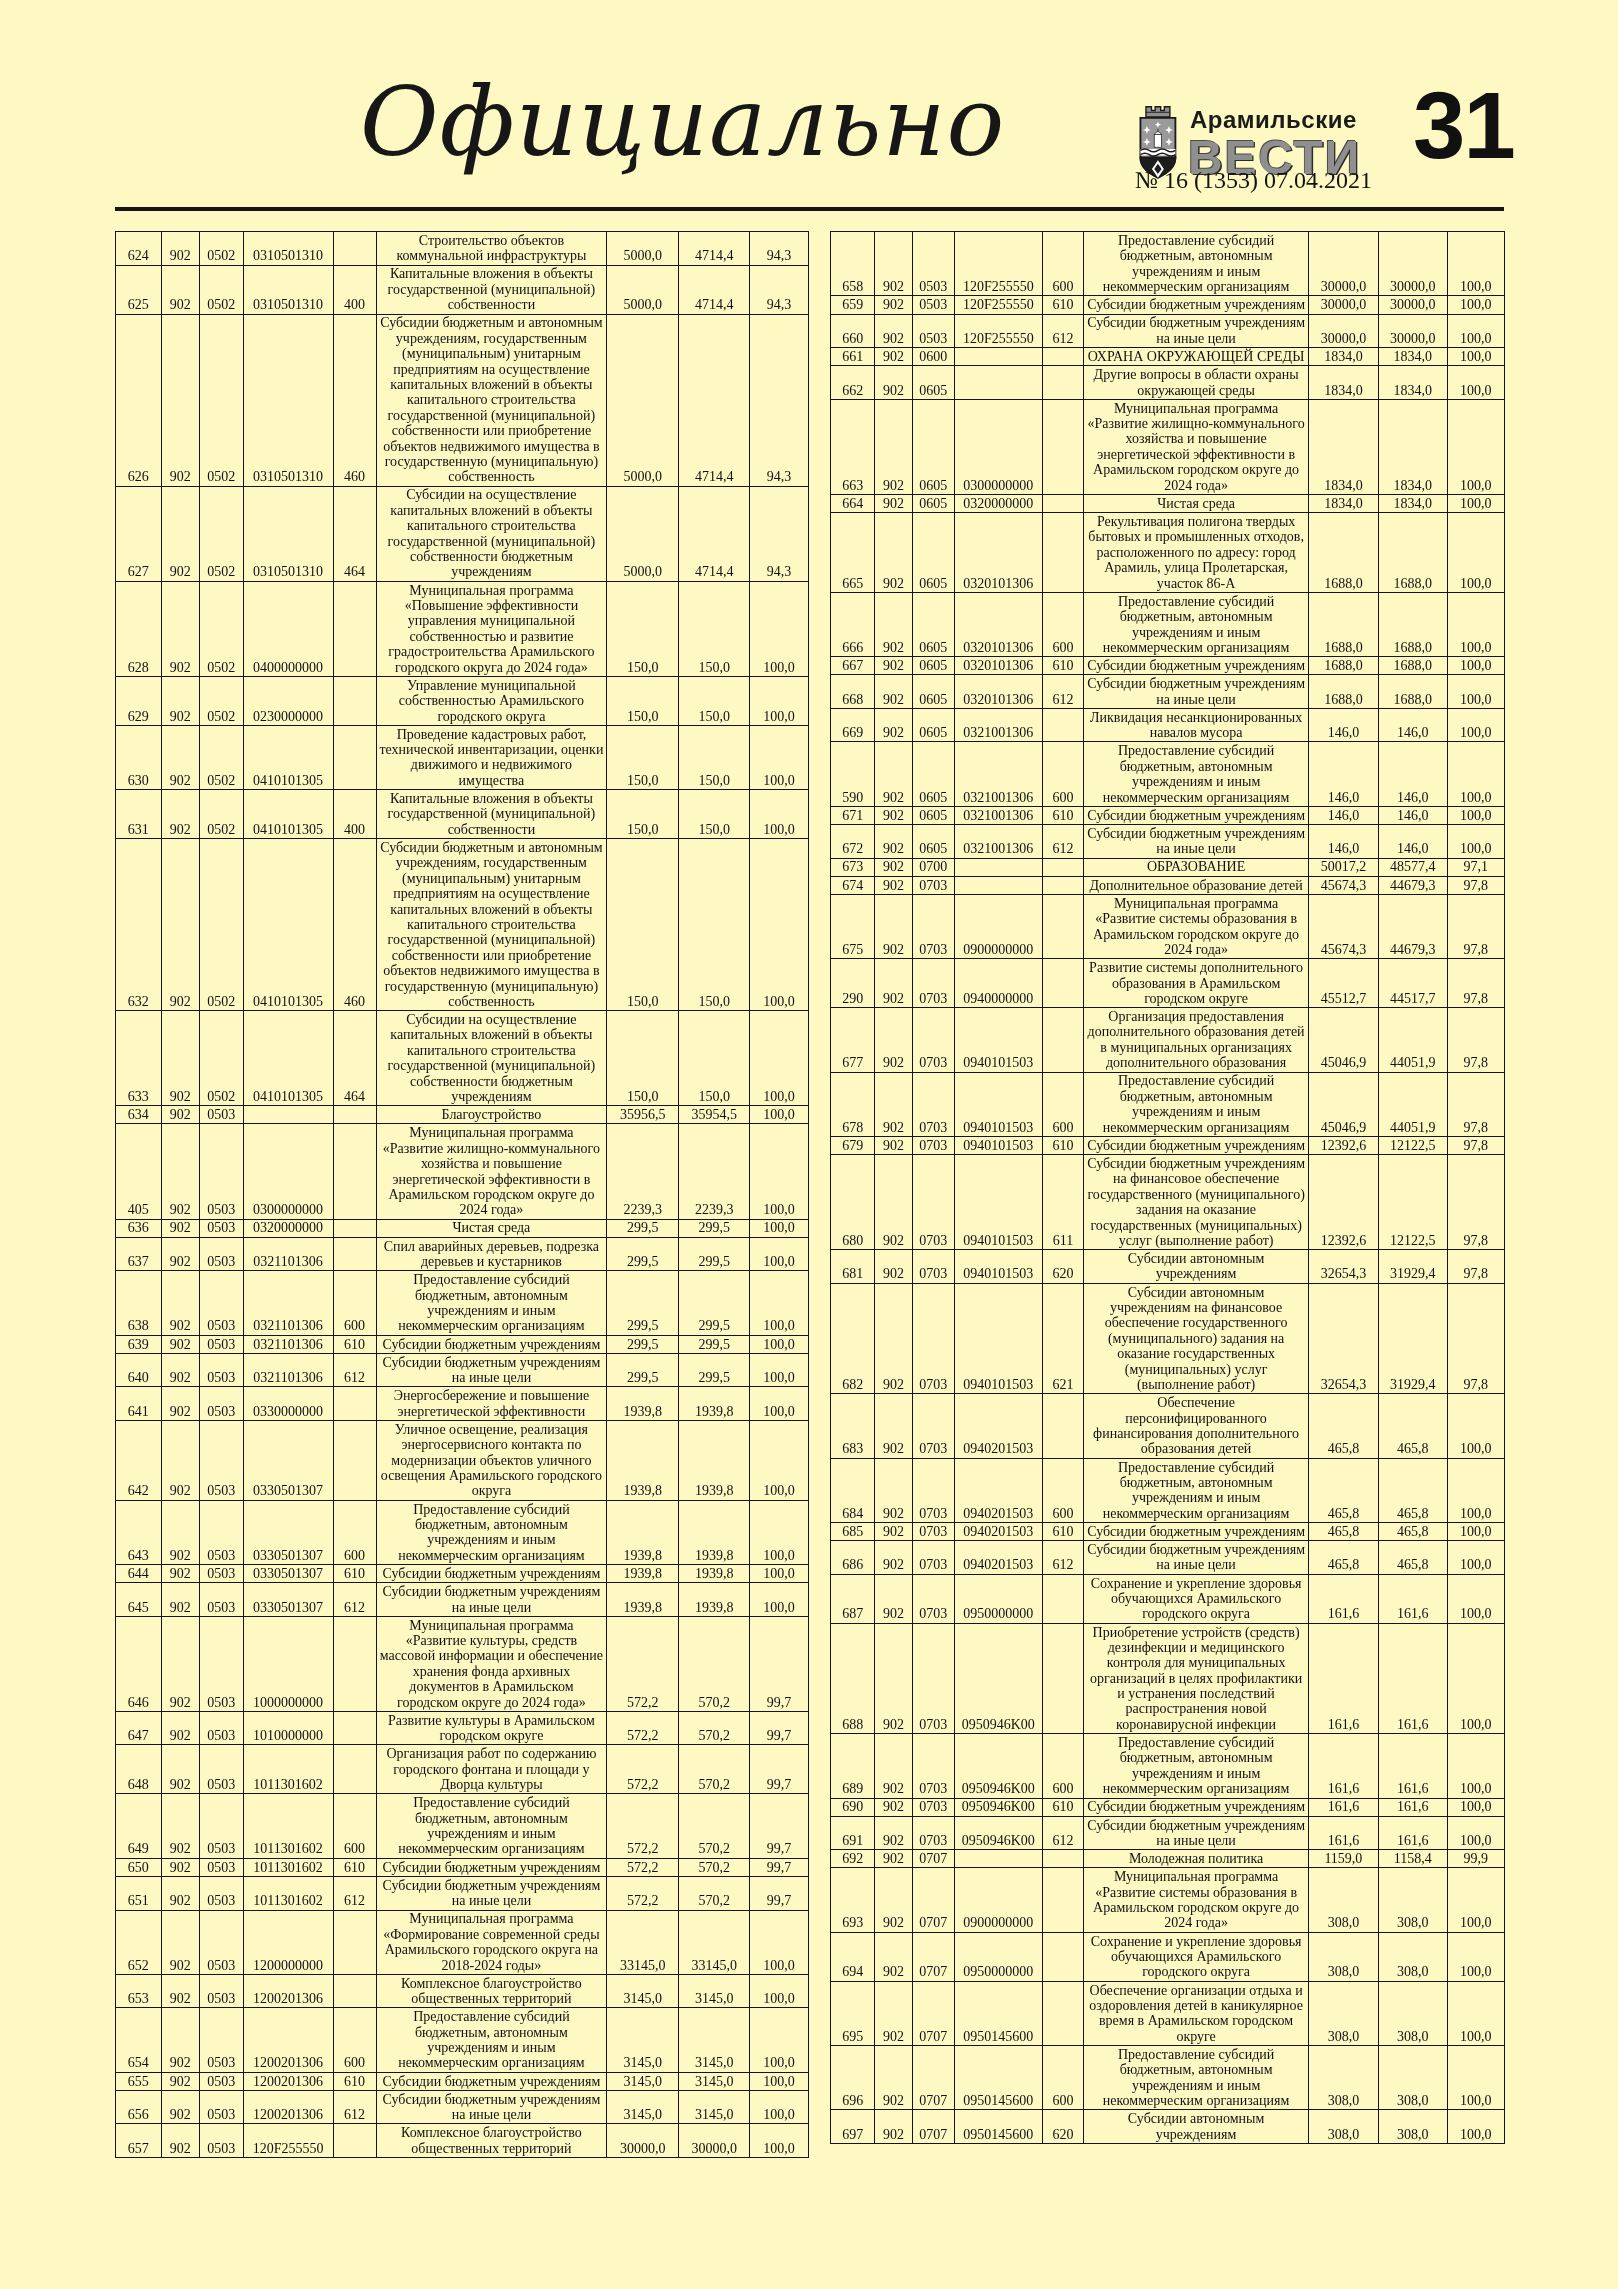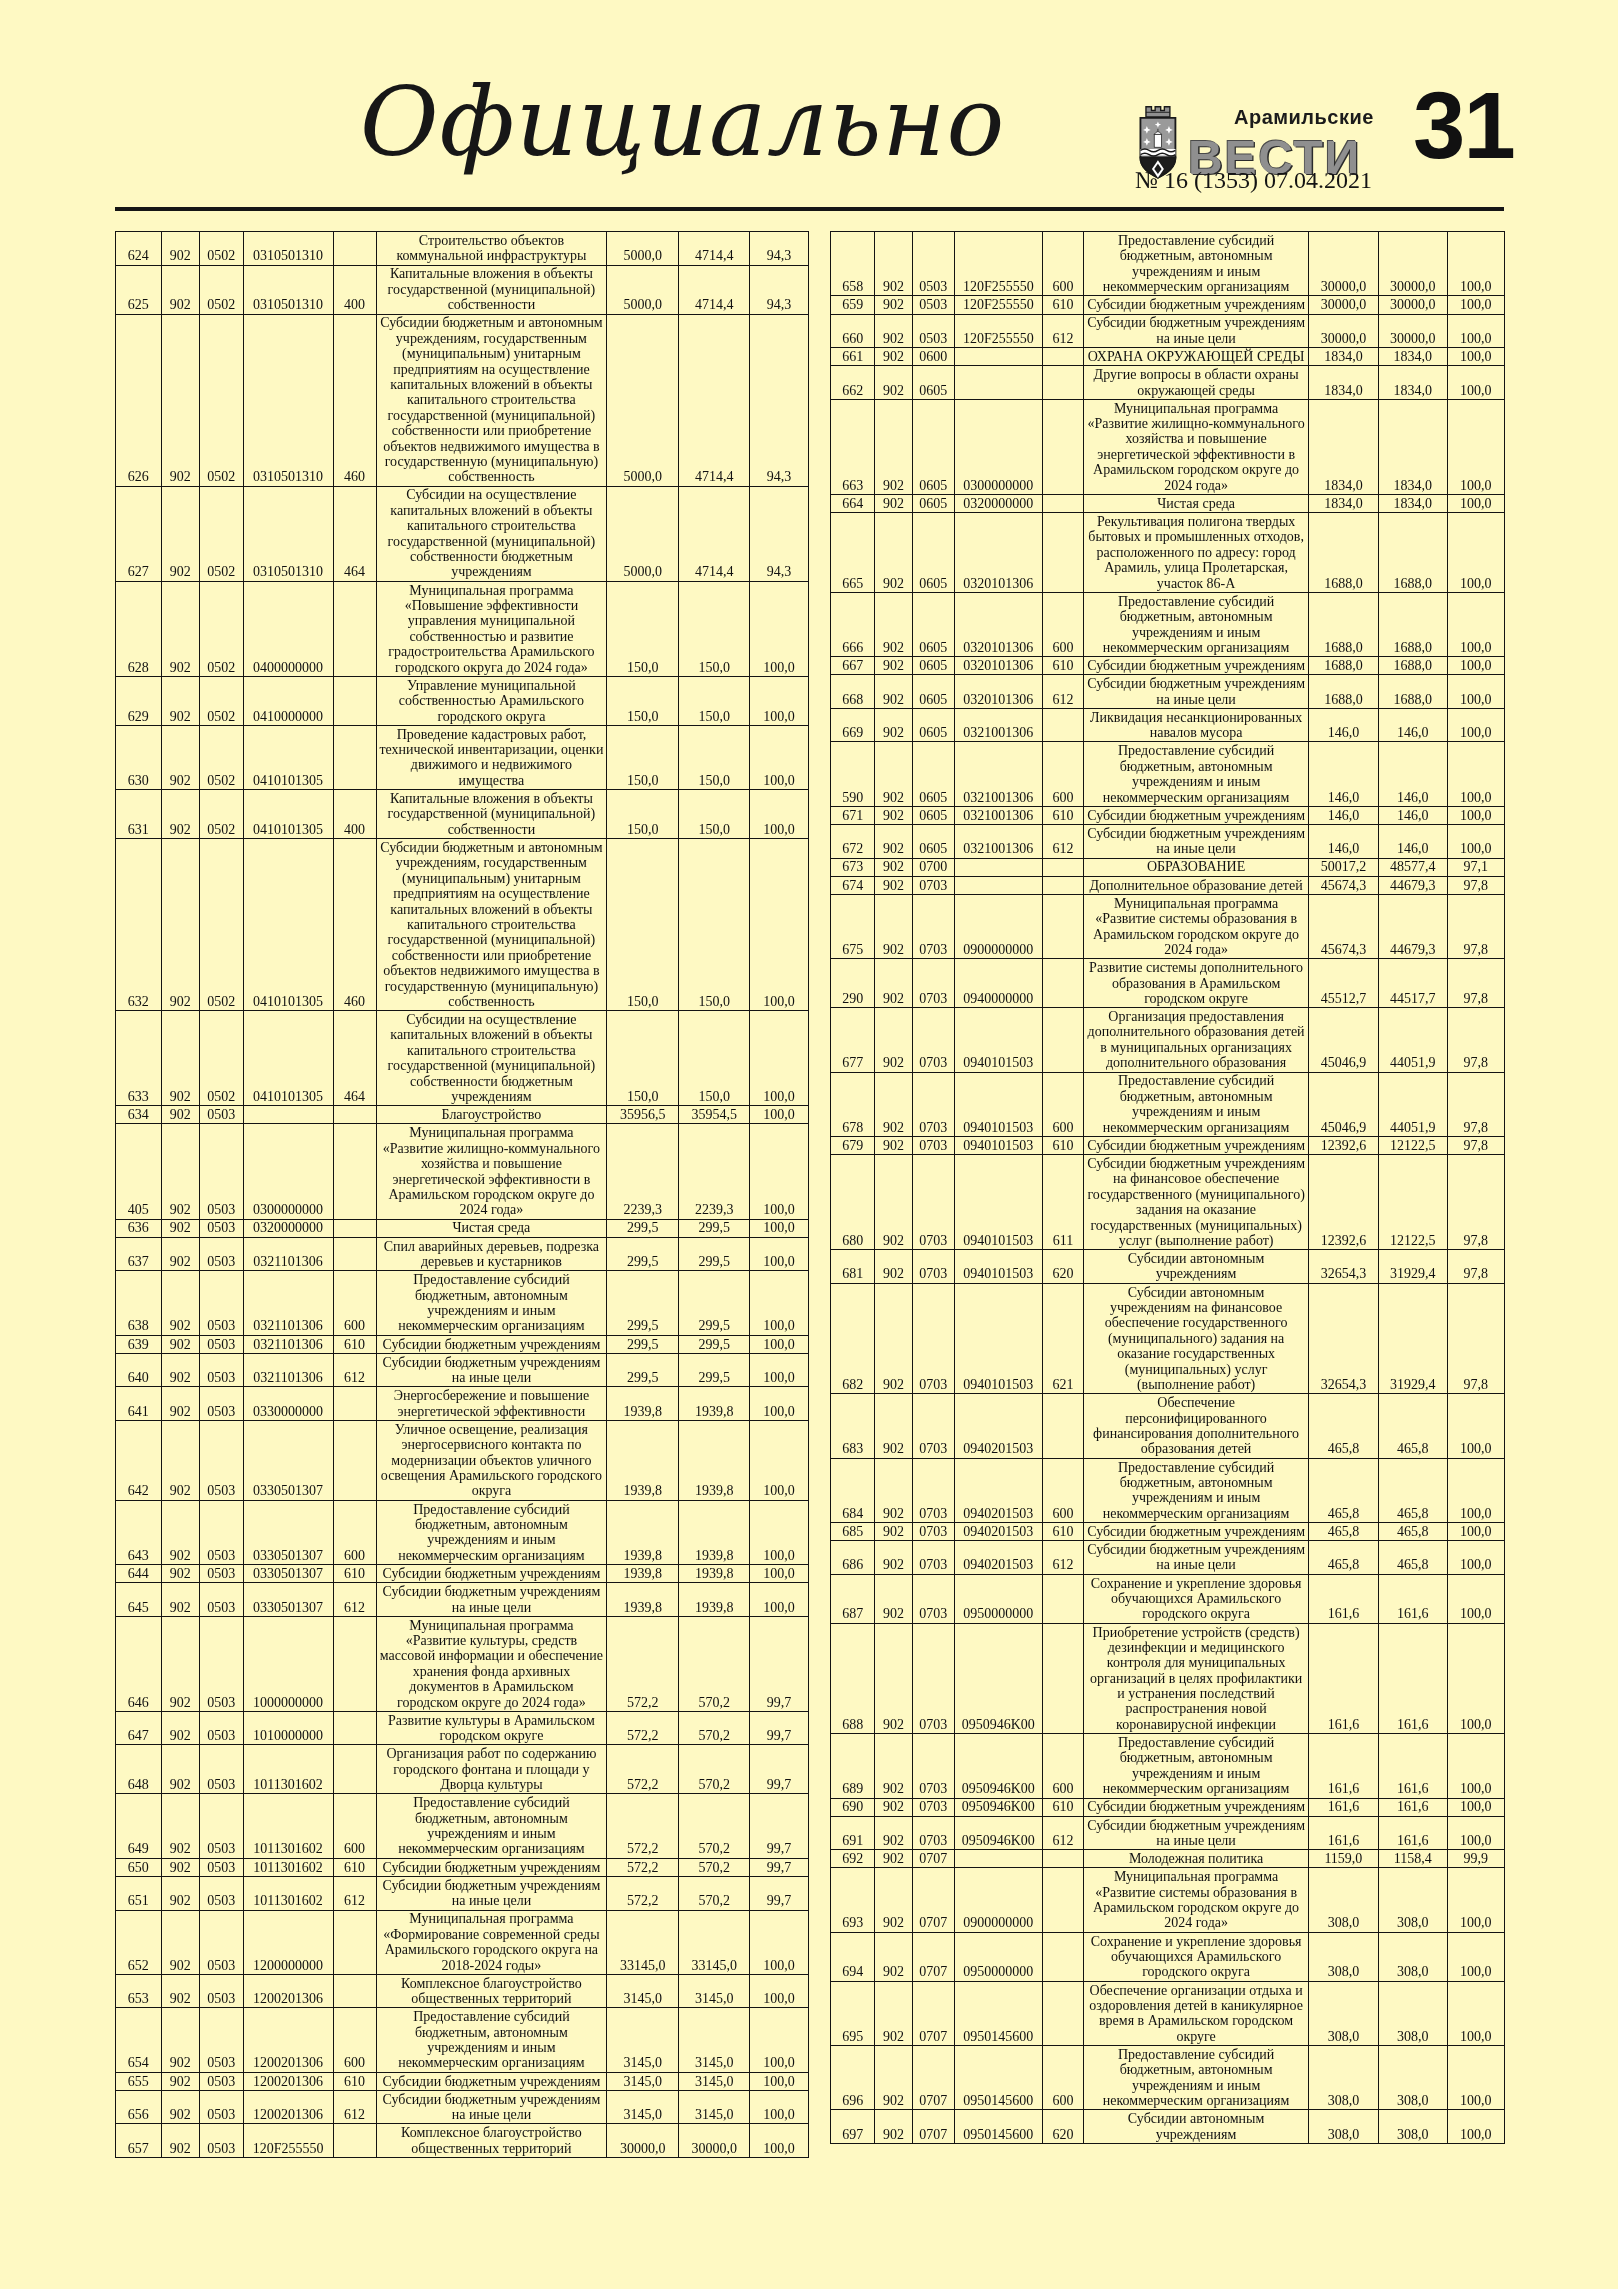--- a/index.html
+++ b/index.html
@@ -22,22 +22,22 @@
     line-height:1.05;
     color:#171717;
     letter-spacing:0.9px;
     white-space:nowrap;
   }
   .brand-block{position:absolute; left:1133px; top:102px; width:249px;}
   .coat{position:absolute; left:0; top:1.8px;}
   .brand-top{
     position:absolute; left:57px; top:3.7px;
     font-family:"Liberation Sans", sans-serif;
-    font-weight:bold; font-size:20px; color:#1b1b1b;
-    letter-spacing:0.5px; white-space:nowrap;margin-left:44px;
+    font-weight:bold; font-size:24px; color:#1b1b1b;
+    letter-spacing:0.5px; white-space:nowrap;
   }
   .brand-bottom{
     position:absolute; left:55px; top:28px;
     font-family:"Liberation Sans", sans-serif;
     font-weight:bold; font-size:48px; color:#8f8f8f;
     letter-spacing:1.8px; white-space:nowrap;
     text-shadow:1.4px 1.4px 0 #2b2b2b, -0.9px -0.9px 0 #4a4a4a;
   }
   .issue-line{
     position:absolute; left:1135px; top:167px;
@@ -187,21 +187,21 @@
             <td></td>
             <td>Муниципальная программа «Повышение эффективности управления муниципальной собственностью и развитие градостроительства Арамильского городского округа до 2024 года»</td>
             <td>150,0</td>
             <td>150,0</td>
             <td>100,0</td>
           </tr>
           <tr>
             <td>629</td>
             <td>902</td>
             <td>0502</td>
-            <td>0410000000</td>
+            <td>0230000000</td>
             <td></td>
             <td>Управление муниципальной собственностью Арамильского городского округа</td>
             <td>150,0</td>
             <td>150,0</td>
             <td>100,0</td>
           </tr>
           <tr>
             <td>630</td>
             <td>902</td>
             <td>0502</td>

